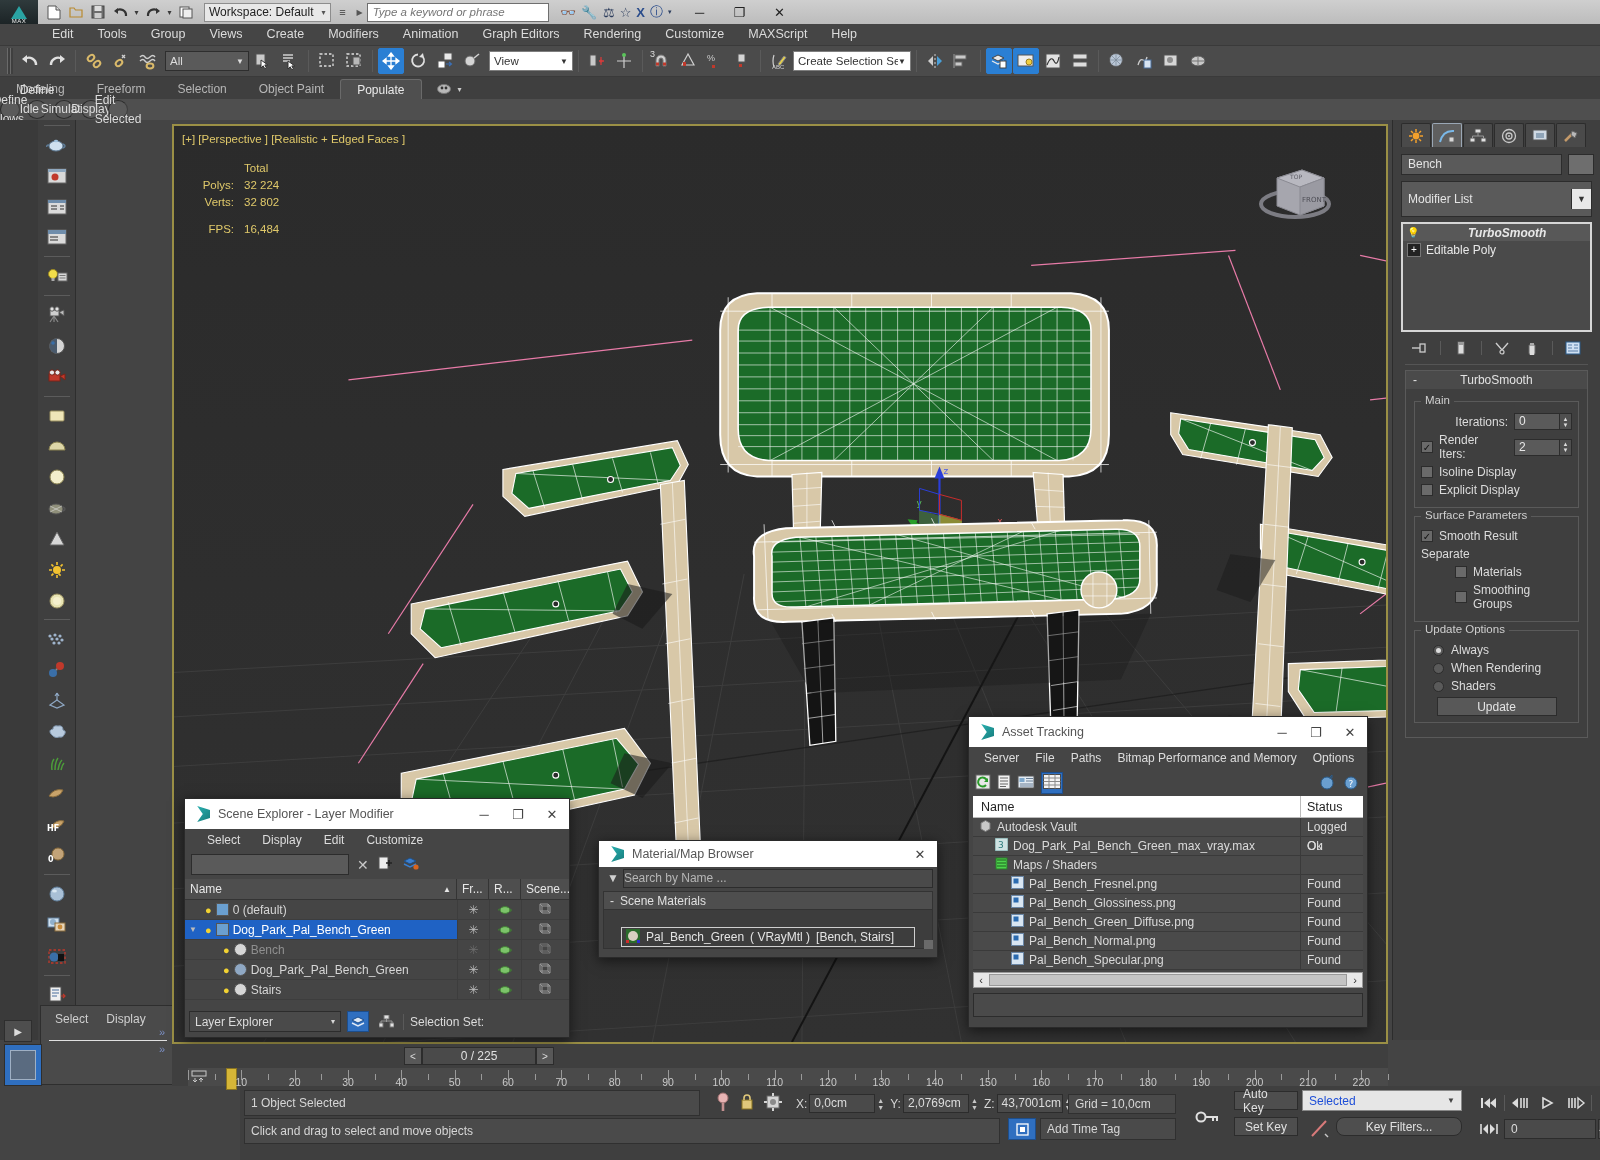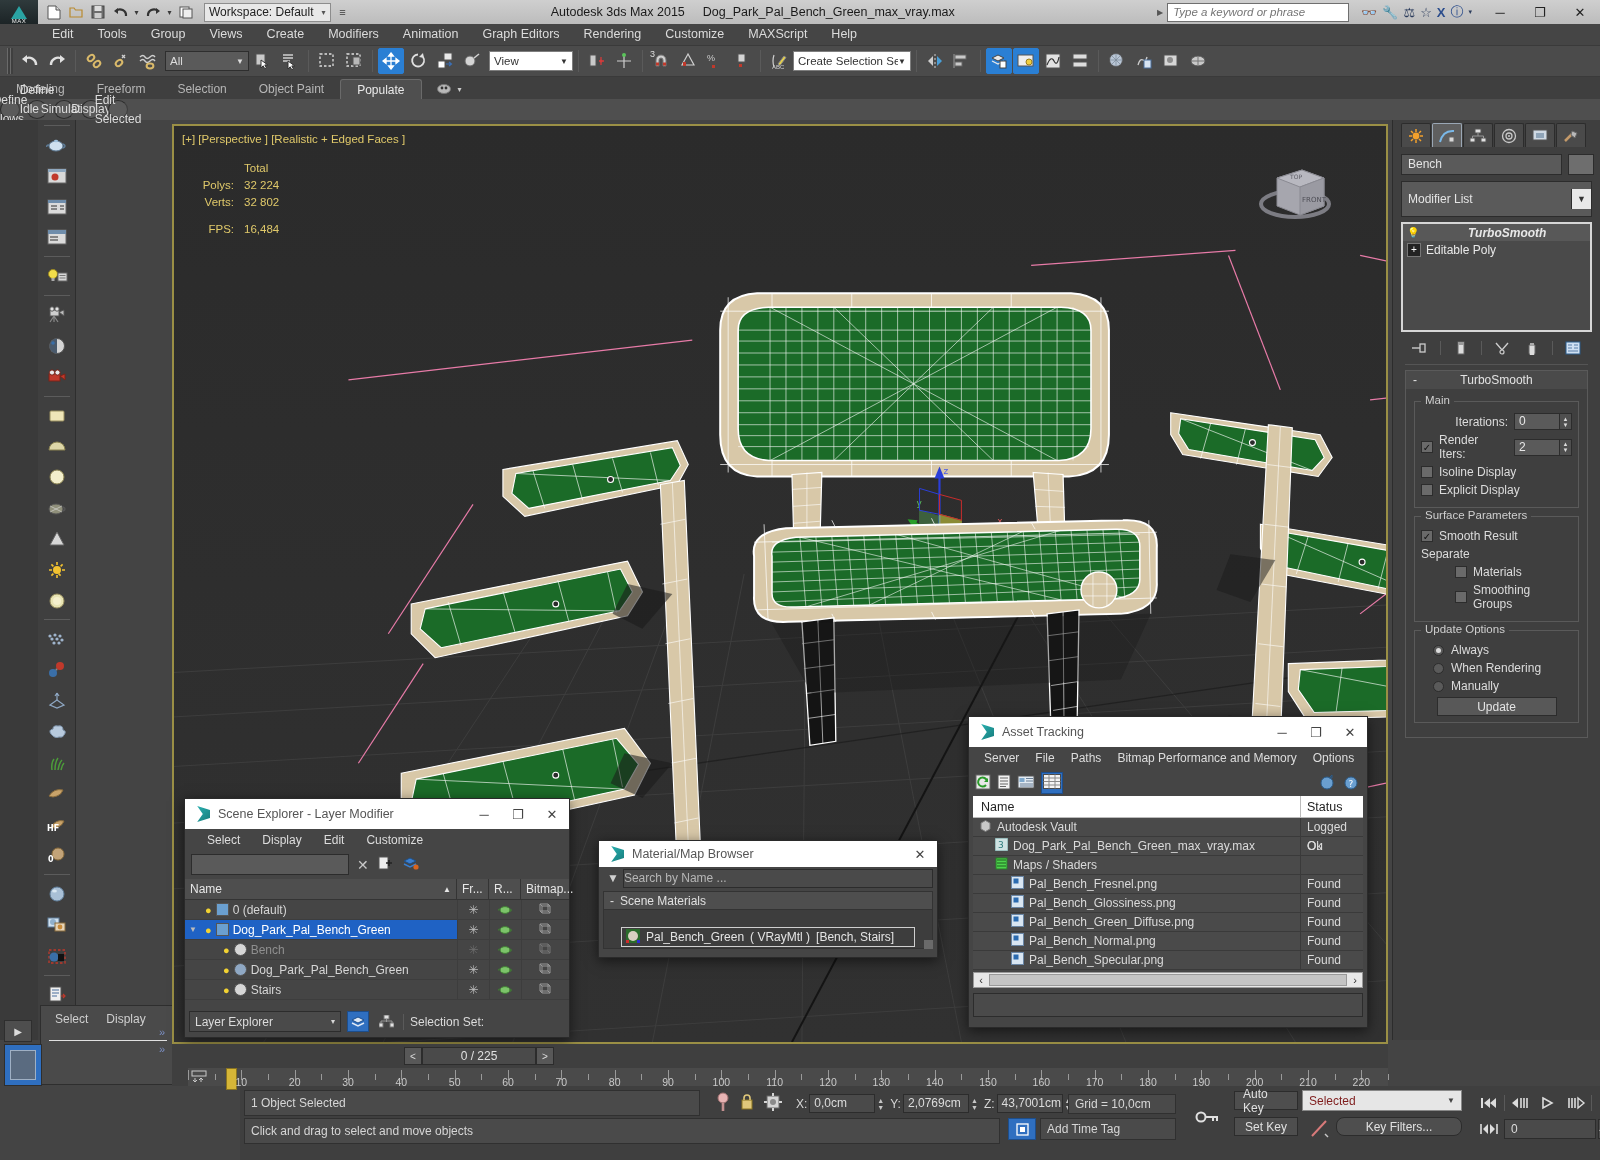--- a/index.html
+++ b/index.html
@@ -227,23 +227,20 @@
             <rect x="1" y="2" width="9" height="10" fill="#fff" stroke="#555"></rect>
             <rect x="4" y="4" width="9" height="9" fill="#eee" stroke="#555"></rect>
           </svg>
         </div>
       <div class="wsbox">
         <span>Workspace: Default</span>
         <span class="caret">▾</span>
       </div>
       <div class="qbtn" style="font-size:11px;">≡</div>
     </div>
-    <div class="title-center">
-      <span>Autodesk 3ds Max  2015</span><span class="sp"></span><span>Dog_Park_Pal_Bench_Green_max_vray.max</span>
-    </div>
     <div class="searchwrap">
       <span class="searcharrow">▶</span>
       <input class="searchin" placeholder="Type a keyword or phrase" style="">
     </div>
     <div class="ticons">
       <span>👓</span>
       <span>🔧</span>
       <span>⚖</span>
       <span>☆</span>
       <span style="font-weight:bold;color:#2b4d8c;">X</span>
@@ -1081,21 +1078,21 @@
                   <i></i>
                 </span>
               <span>Always</span>
             </div>
             <div class="lrow" style="padding-left:12px;">
               <span class="rb"></span>
               <span>When Rendering</span>
             </div>
             <div class="lrow" style="padding-left:12px;">
               <span class="rb"></span>
-              <span>Manually</span>
+              <span>Shaders</span>
             </div>
             <div class="ubtn">Update</div>
           </div>
 
         </div>
       </div>
     </div>
   </div>
 
   <div class="dlg" style="left:184px;top:798px;width:386px;height:240px;">
@@ -1127,21 +1124,21 @@
             <circle cx="14" cy="11" r="2.6" fill="#d8641e"></circle>
           </svg></span>
     </div>
     <div class="hdrow">
       <div class="hdcell" style="flex:1;justify-content:space-between;">
         <span>Name</span>
         <span style="font-size:8px;">▲</span>
       </div>
       <div class="hdcell" style="width:32px;">Fr...</div>
       <div class="hdcell" style="width:32px;">R...</div>
-      <div class="hdcell" style="width:48px;border-right:none;">Bitmap...</div>
+      <div class="hdcell" style="width:48px;border-right:none;">Scene...</div>
     </div>
     <div id="se-rows" style="height:101px;overflow:hidden;">
         <div class="lrowe">
           <div class="nm" style="padding-left: 4px;">
             <span style="width: 12px; font-size: 8px; color: rgb(187, 187, 187);"></span>
             <span class="bulb" style="color: rgb(242, 210, 50);">●</span>
             <span style="width: 13px; height: 13px; display: inline-block; border-radius: 0px; background: rgb(106, 159, 208); border: 1px solid rgb(85, 85, 85);"></span>
             <span>0 (default)</span>
           </div>
           <div class="cc">
@@ -1584,21 +1581,21 @@
     <div style="position:absolute;left:946px;top:4px;width:44px;height:54px;display:flex;align-items:center;justify-content:center;">
       <svg width="26" height="16" viewBox="0 0 26 16">
           <circle cx="6" cy="8" r="4.5" fill="none" stroke="#e0e0e0" stroke-width="2"></circle>
           <path d="M10,8 h13 M18,8 v4 M22,8 v4" stroke="#e0e0e0" stroke-width="2"></path>
         </svg>
       </div>
 
     <div class="kbtn" style="position:absolute;left:994px;top:5px;width:64px;">Auto Key</div>
     <div class="kbtn" style="position:absolute;left:994px;top:31px;width:64px;">Set Key</div>
     <div style="position:absolute;left:1062px;top:4px;width:160px;height:21px;background:#e6e6e6;border:1px solid #888;display:flex;align-items:center;padding:0 6px;justify-content:space-between;">
-      <span style="font-size:12px;color:#7f1d1d;">Selected</span>
+      <span style="font-size:12px;color:#1d4ed8;">Selected</span>
       <span style="font-size:8px;color:#444;">▼</span>
     </div>
     <div style="position:absolute;left:1068px;top:30px;width:24px;height:24px;">
       <svg width="24" height="24" viewBox="0 0 24 24">
           <path d="M4,20 L18,5" stroke="#d87a7a" stroke-width="2"></path>
           <path d="M17,18 l3,3" stroke="#c8c8c8" stroke-width="1.4"></path>
         </svg></div>
     <div class="kbtn" style="position:absolute;left:1096px;top:31px;width:126px;border-radius:8px;">Key Filters...</div>
 
     <div style="position:absolute;left:1236px;top:4px;display:flex;align-items:center;gap:2px;">

